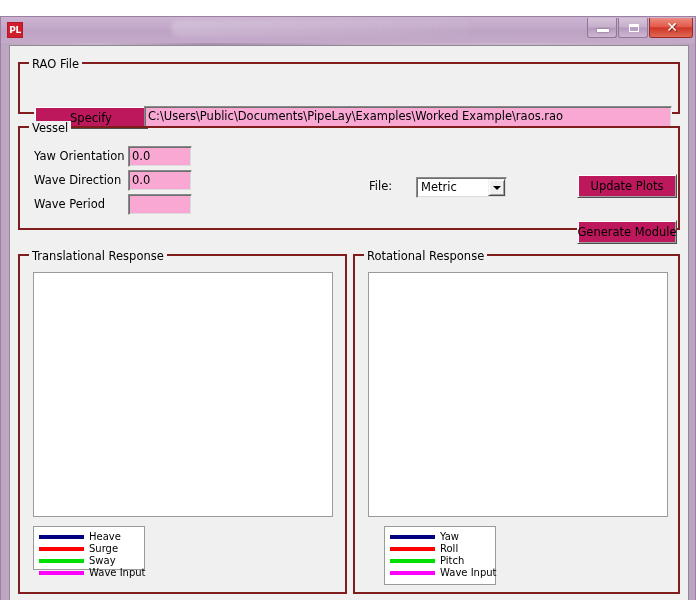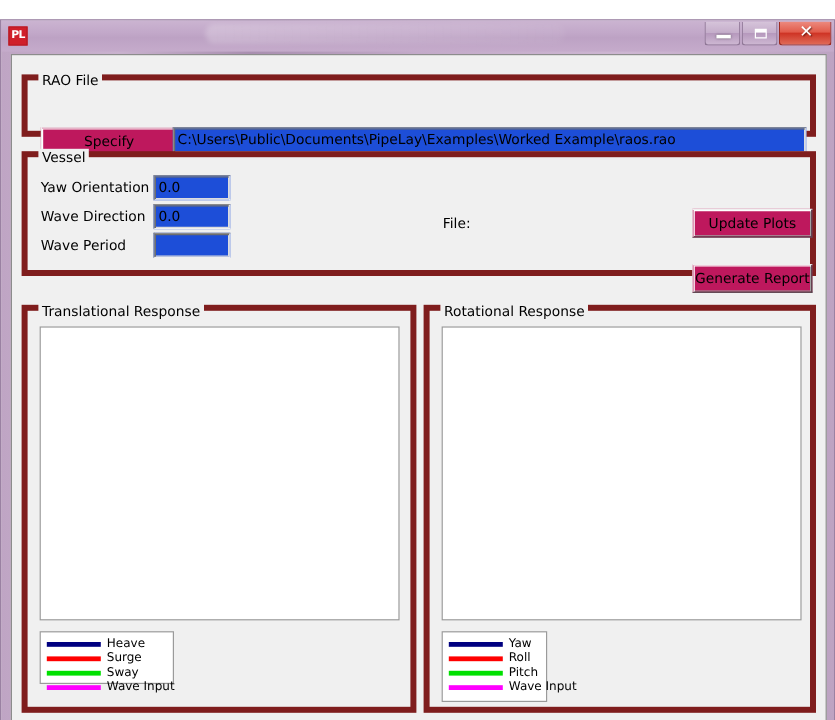--- a/index.html
+++ b/index.html
@@ -121,21 +121,21 @@
     border: 1px solid #8c8c8c;
     box-sizing: border-box;
     font-size: 11.5px;
     color: #000000;
   }
 
   
   .groupbox {
     position: absolute;
     box-sizing: border-box;
-    border: 5px solid #7f1d1d;
+    border: 2px solid #7f1d1d;
     background: transparent;
   }
   .group-title {
     position: absolute;
     top: -7px; left: 9px;
     background: #f0f0f0;
     padding: 0 3px;
     font-size: 11.5px;
     color: #000000;
     white-space: nowrap;
@@ -157,21 +157,21 @@
     white-space: nowrap;
     display: flex;
     align-items: center;
     justify-content: center;
     font-family: "DejaVu Sans", "Liberation Sans", sans-serif;
   }
 
   .field3d {
     position: absolute;
     box-sizing: border-box;
-    background: #1d4ed8;
+    background: #f9a8d4;
     border: 1px solid #8a8a8a;
     border-right-color: #f0f0f0;
     border-bottom-color: #f0f0f0;
     box-shadow: inset 1px 1px 0 #6e6e6e, inset -1px -1px 0 #dcdcdc;
     font-size: 11.5px;
     color: #000000;
     padding: 1px 2px 0 3px;
     line-height: 17px;
     overflow: hidden;
     white-space: nowrap;
@@ -297,23 +297,27 @@
     <span class="static-label" style="left:24px; top:103px;">Yaw Orientation</span>
     <div class="field3d" style="left:118px; top:100px; width:64px; height:21px;">0.0</div>
 
     <span class="static-label" style="left:24px; top:127px;">Wave Direction</span>
     <div class="field3d" style="left:118px; top:124px; width:64px; height:21px;">0.0</div>
 
     <span class="static-label" style="left:24px; top:151px;">Wave Period</span>
     <div class="field3d" style="left:118px; top:148px; width:64px; height:21px;"></div>
 
     <span class="static-label" style="left:359px; top:133px;">File:</span>
+    <div id="units-combo">
+      <span id="units-combo-value">Metric</span>
+      <span id="units-combo-arrow"></span>
+    </div>
 
     <div class="btn3d" style="left:567px; top:128px; width:100px; height:24px;">Update Plots</div>
-    <div class="btn3d" style="left:567px; top:174px; width:100px; height:24px;">Generate Report</div>
+    <div class="btn3d" style="left:567px; top:174px; width:100px; height:24px;">Generate Module</div>
 
     <div class="groupbox" style="left:8px; top:208px; width:329px; height:340px;">
       <span class="group-title">Translational Response</span>
     </div>
     <div class="plot-canvas" style="left:23px; top:226px; width:300px; height:245px;"></div>
     <div class="legend-box" style="left:23px; top:480px; width:112px; height:44px;">
       <div class="legend-row">
         <span class="legend-swatch" style="background:#000080;"></span>
         <span class="legend-label">Heave</span>
       </div>
@@ -328,21 +332,21 @@
       <div class="legend-row">
         <span class="legend-swatch" style="background:#ff00ff;"></span>
         <span class="legend-label">Wave Input</span>
       </div>
     </div>
 
     <div class="groupbox" style="left:343px; top:208px; width:327px; height:340px;">
       <span class="group-title">Rotational Response</span>
     </div>
     <div class="plot-canvas" style="left:358px; top:226px; width:300px; height:245px;"></div>
-    <div class="legend-box" style="left:358px; top:480px; width:88px; height:59px;">
+    <div class="legend-box" style="left:374px; top:480px; width:112px; height:59px;">
       <div class="legend-row">
         <span class="legend-swatch" style="background:#000080;"></span>
         <span class="legend-label">Yaw</span>
       </div>
       <div class="legend-row">
         <span class="legend-swatch" style="background:#ff0000;"></span>
         <span class="legend-label">Roll</span>
       </div>
       <div class="legend-row">
         <span class="legend-swatch" style="background:#00e000;"></span>

